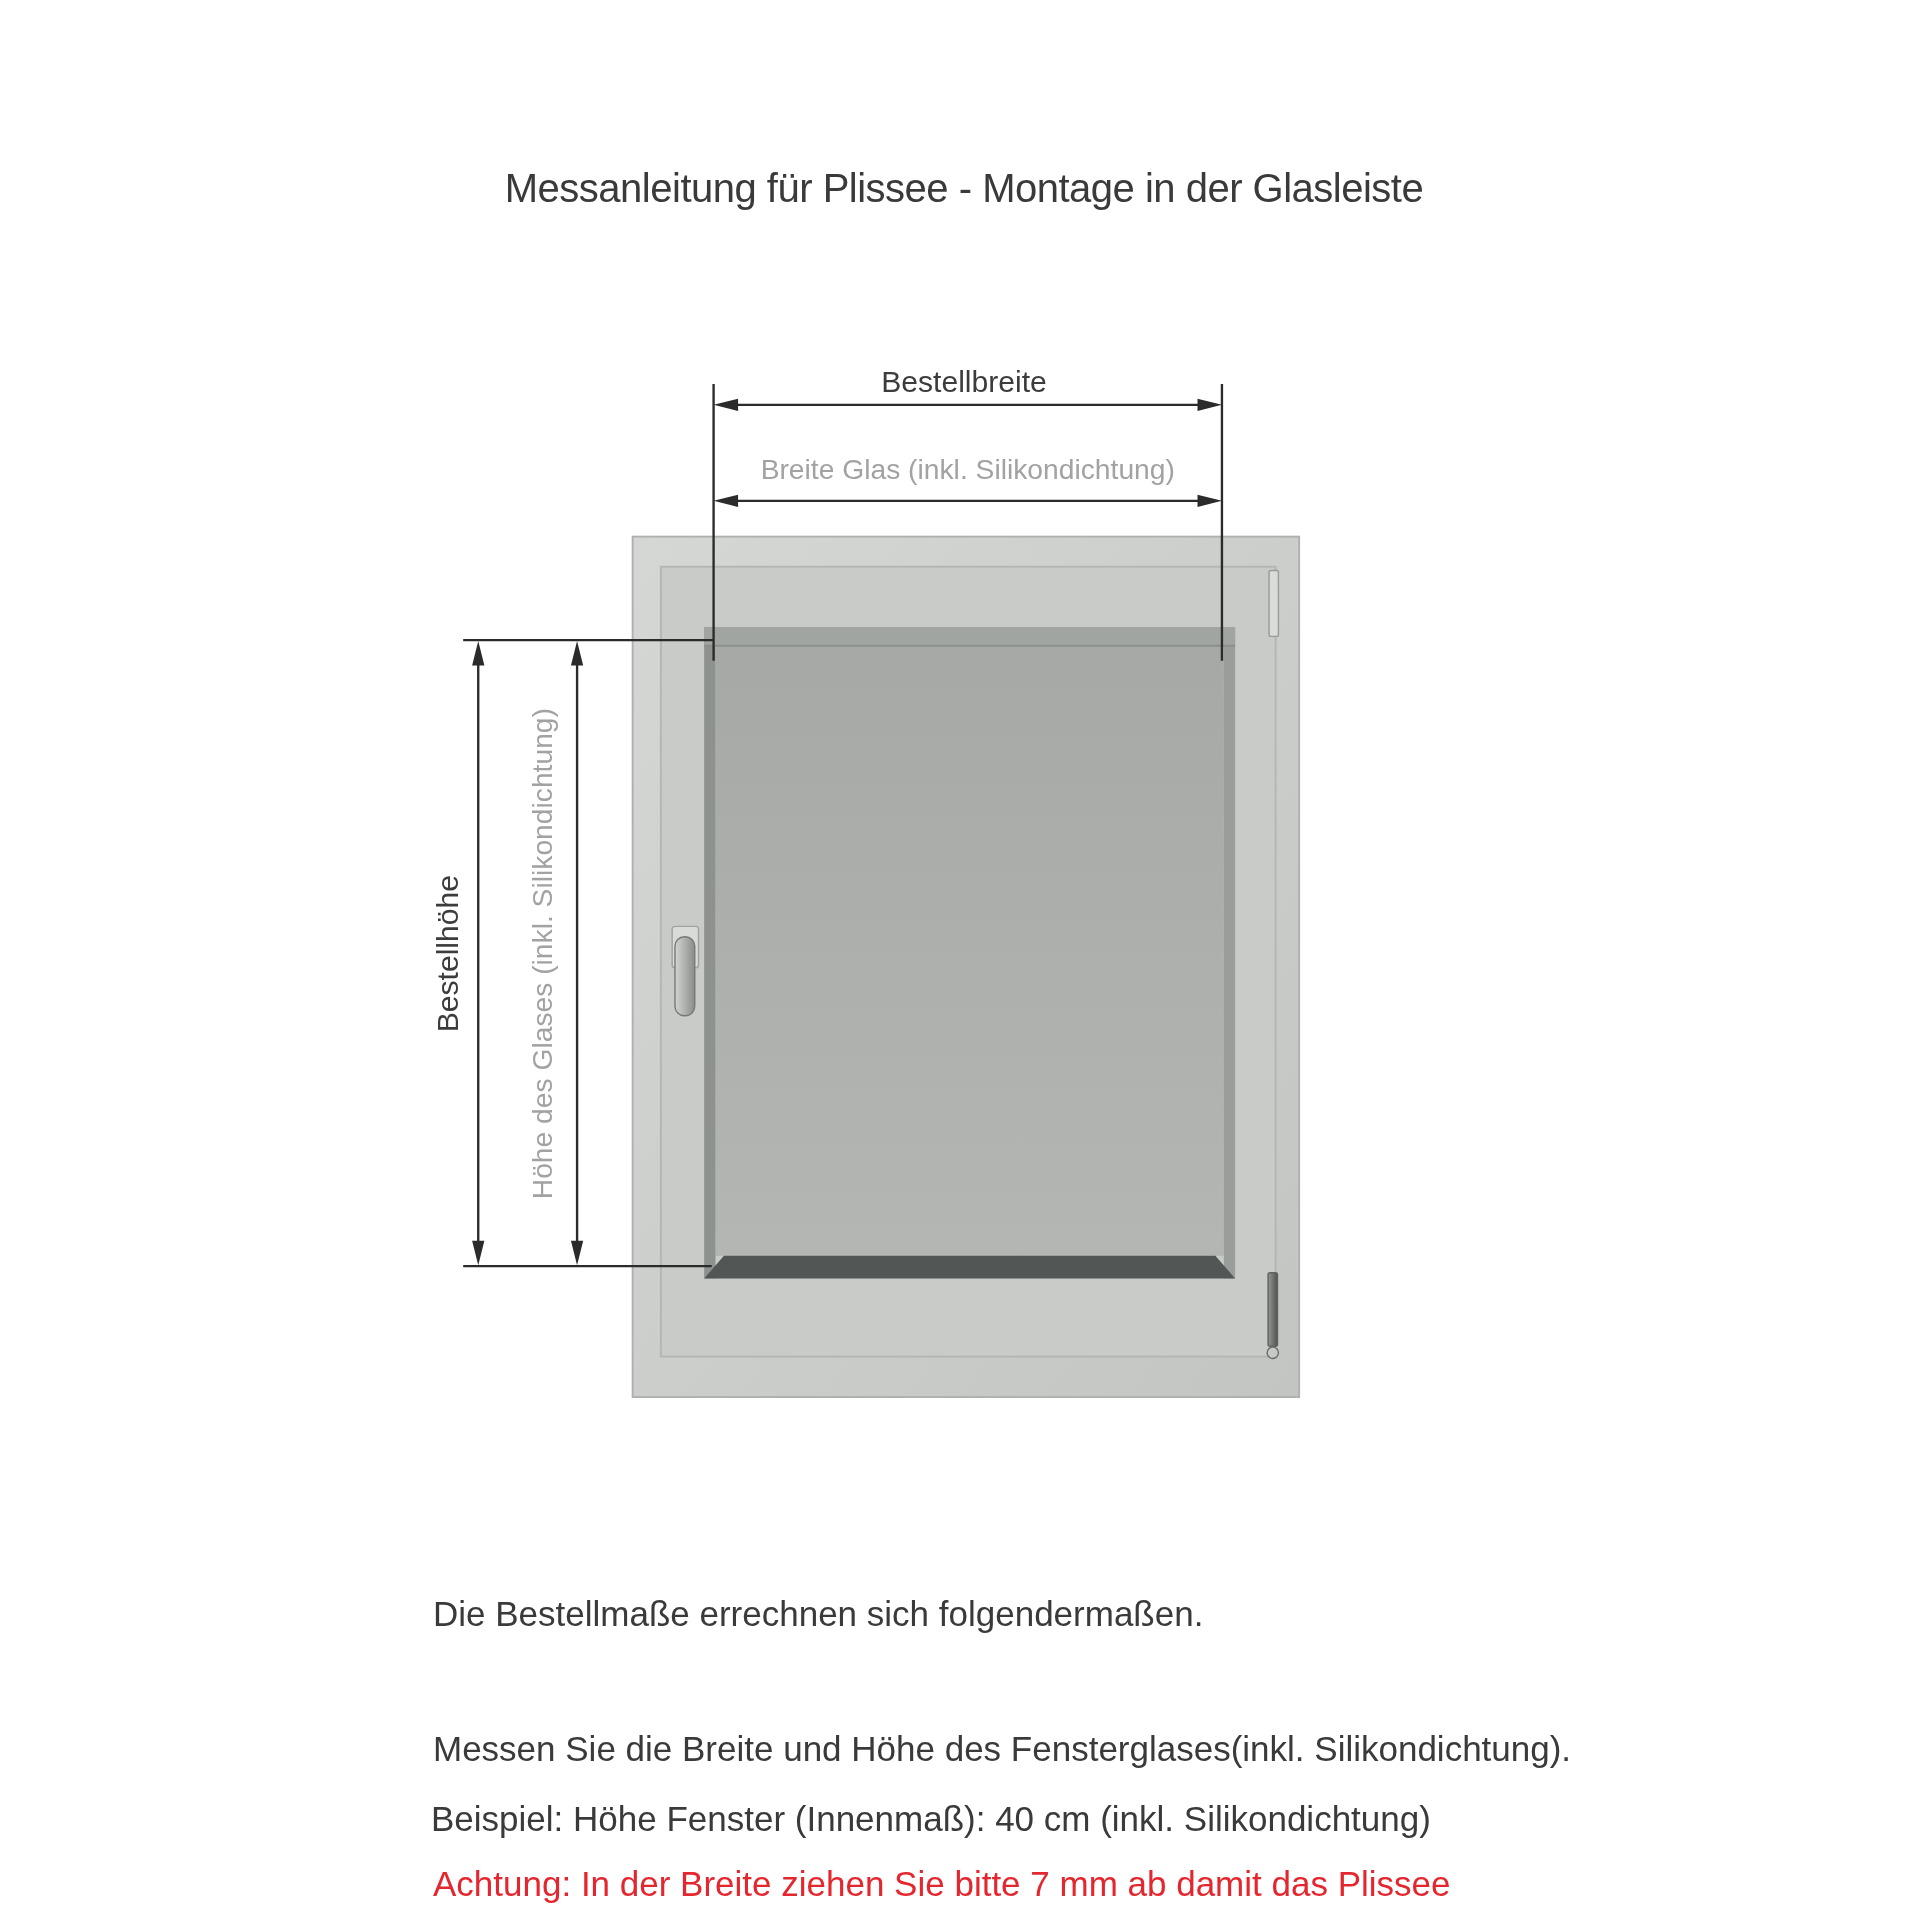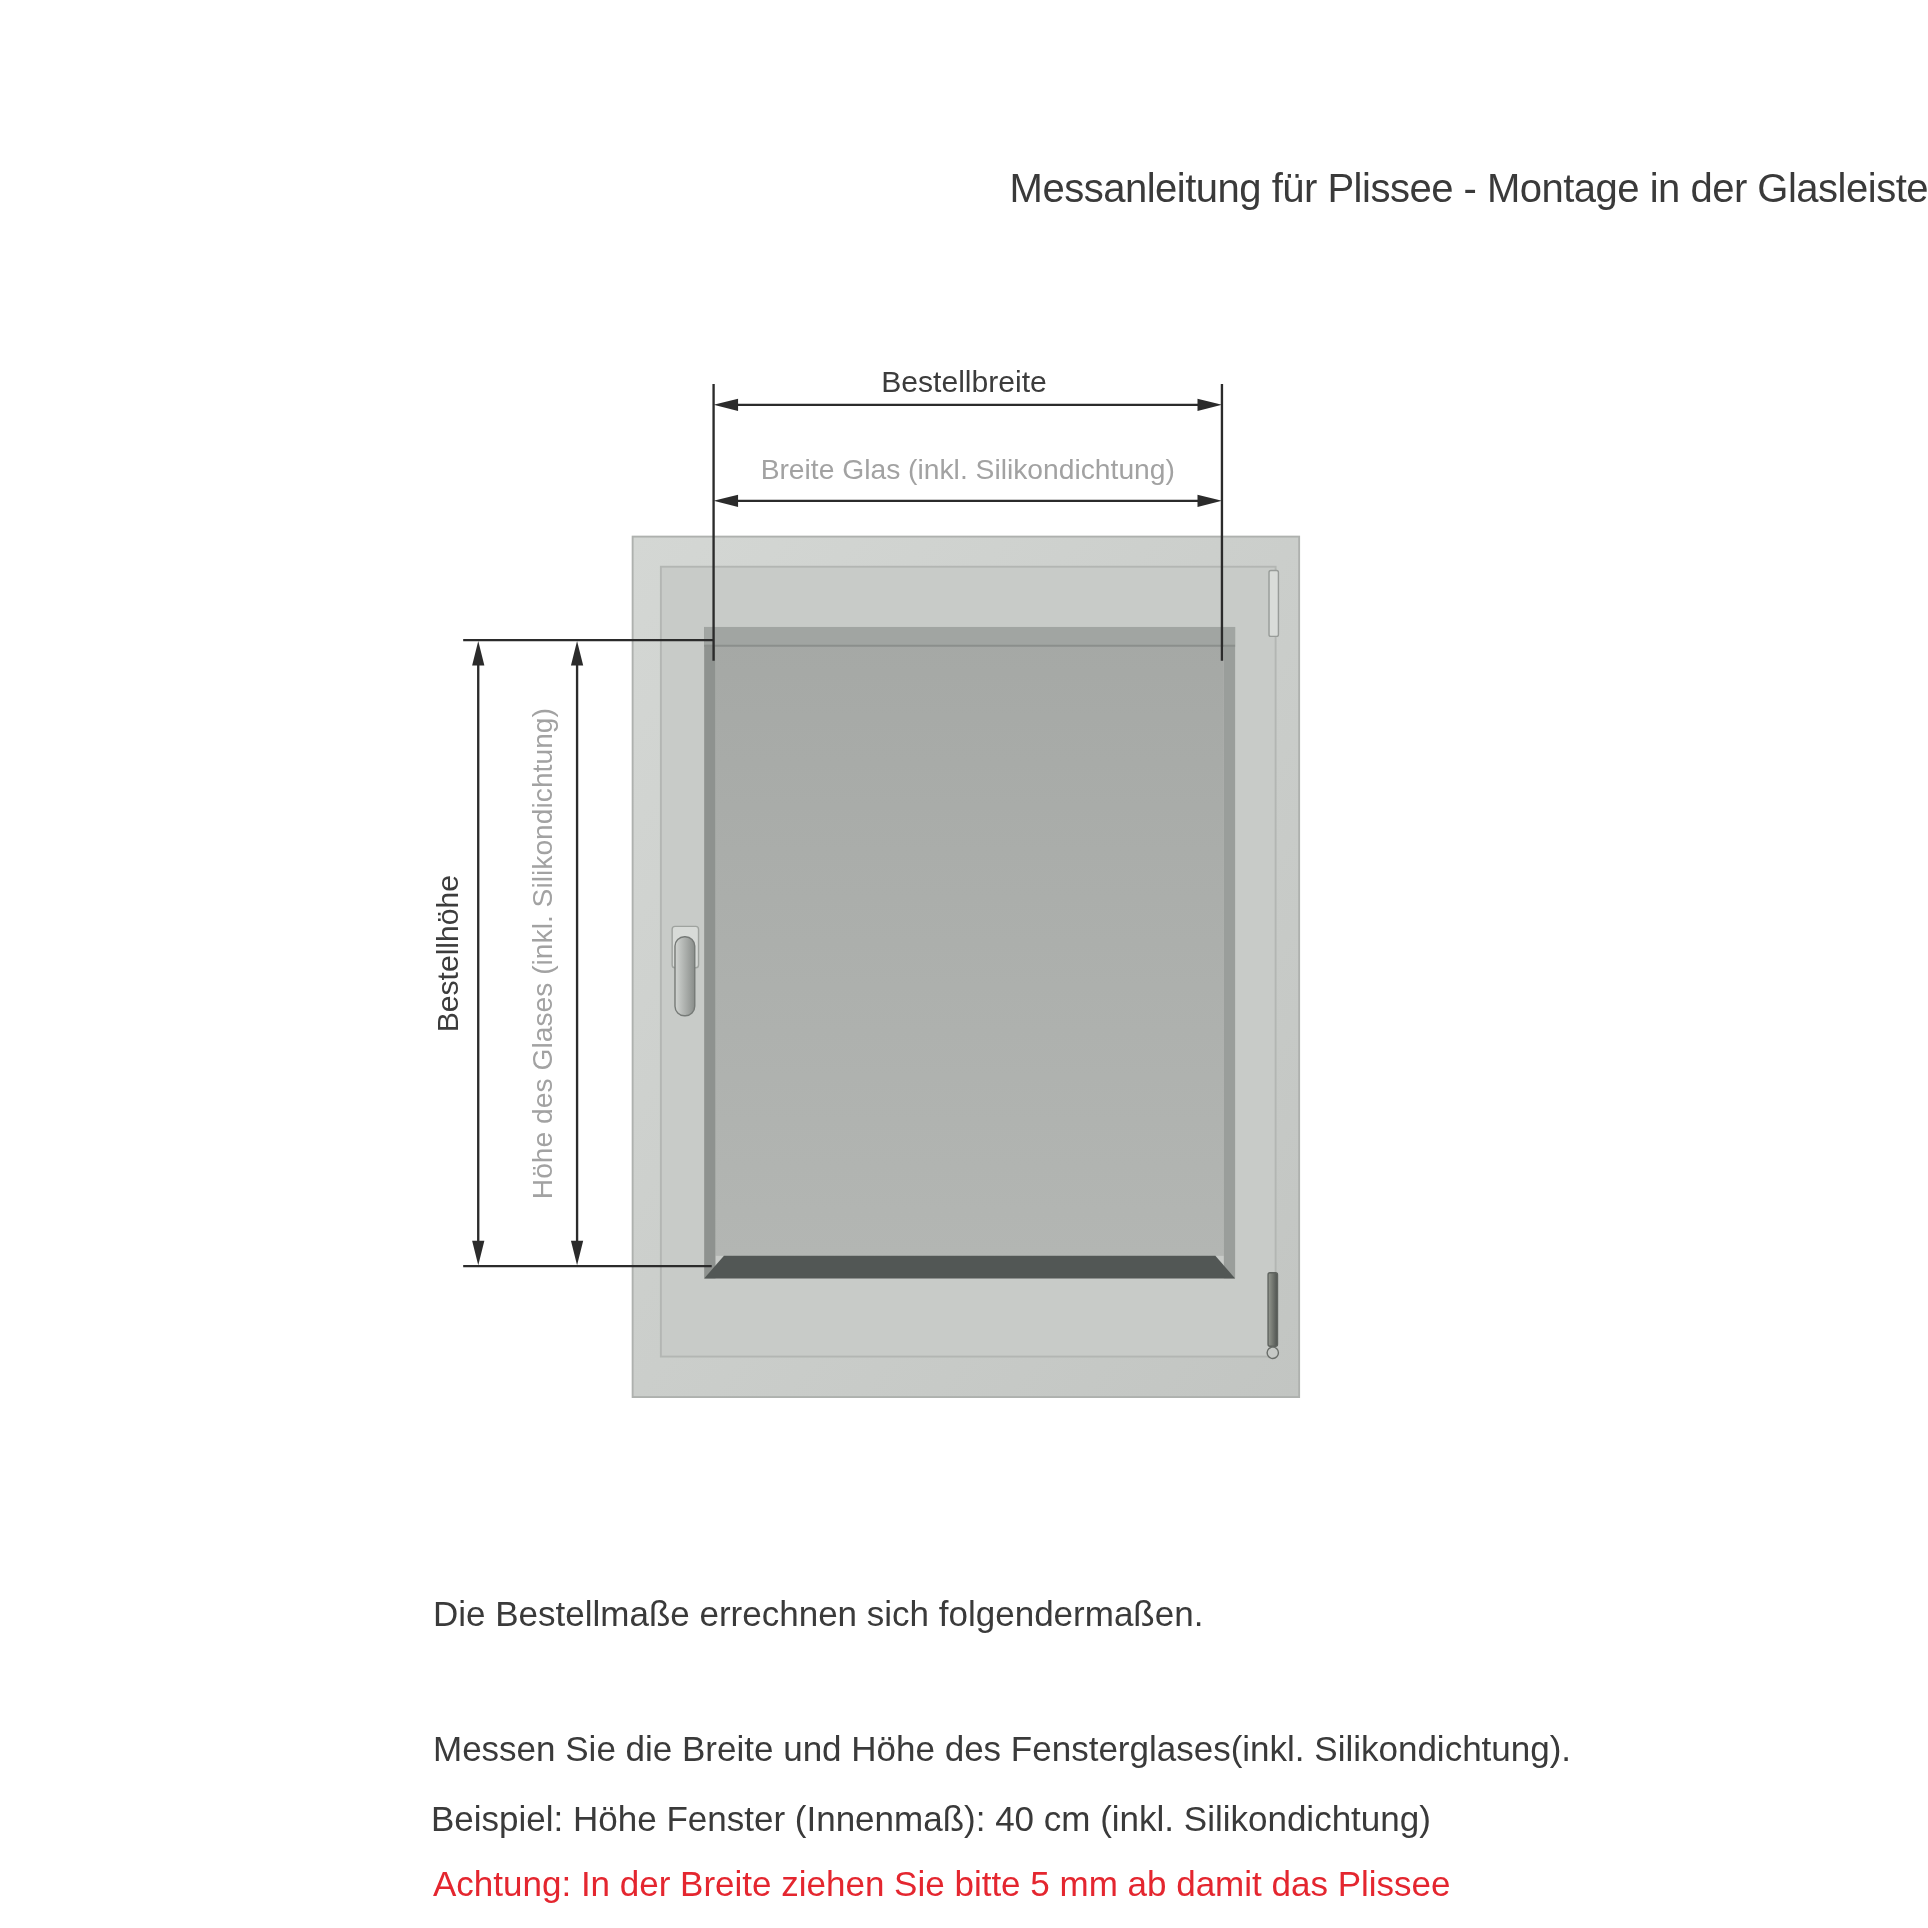--- a/index.html
+++ b/index.html
@@ -6,21 +6,21 @@
   .page{
     position:relative;
     width:1928px;height:1928px;
     background:#ffffff;
     overflow:hidden;
     font-family:"Liberation Sans", sans-serif;
   }
   .title{
     position:absolute;
     left:0;top:166px;width:100%;
-    text-align:right;
+    text-align:center;
     font-size:40px;
     letter-spacing:-0.5px;
     color:#3a3a3a;
   }
   .diagram-svg{position:absolute;left:0;top:0;}
   .textblock{
     position:absolute;
     font-size:35px;
     line-height:45px;
     color:#3a3a3a;
@@ -117,21 +117,21 @@
     <text x="1028" y="509" text-anchor="middle" font-size="30" fill="#a2a2a2">Breite Glas (inkl. Silikondichtung)</text>
 
     <text x="487" y="1013" text-anchor="middle" font-size="32" fill="#3c3c3c" transform="rotate(-90 487 1013)">Bestellhöhe</text>
 
     <text x="586" y="1013" text-anchor="middle" font-size="30" fill="#a2a2a2" transform="rotate(-90 586 1013)">Höhe des Glases (inkl. Silikondichtung)</text>
   </svg>
 
   <div class="textblock" id="instructions">
     <div>Die Bestellmaße errechnen sich folgendermaßen.</div>
     <div>Messen Sie die Breite und Höhe des Fensterglases(inkl. Silikondichtung).</div>
-    <div class="warn">Achtung: In der Breite ziehen Sie bitte 5 mm ab damit das Plissee</div>
+    <div class="warn">Achtung: In der Breite ziehen Sie bitte 7 mm ab damit das Plissee</div>
     
   </div>
 
   <div class="textblock" id="example">
     <div>Beispiel: Höhe Fenster (Innenmaß): 40 cm (inkl. Silikondichtung)</div>
     
     
   </div>
 
 </div>

